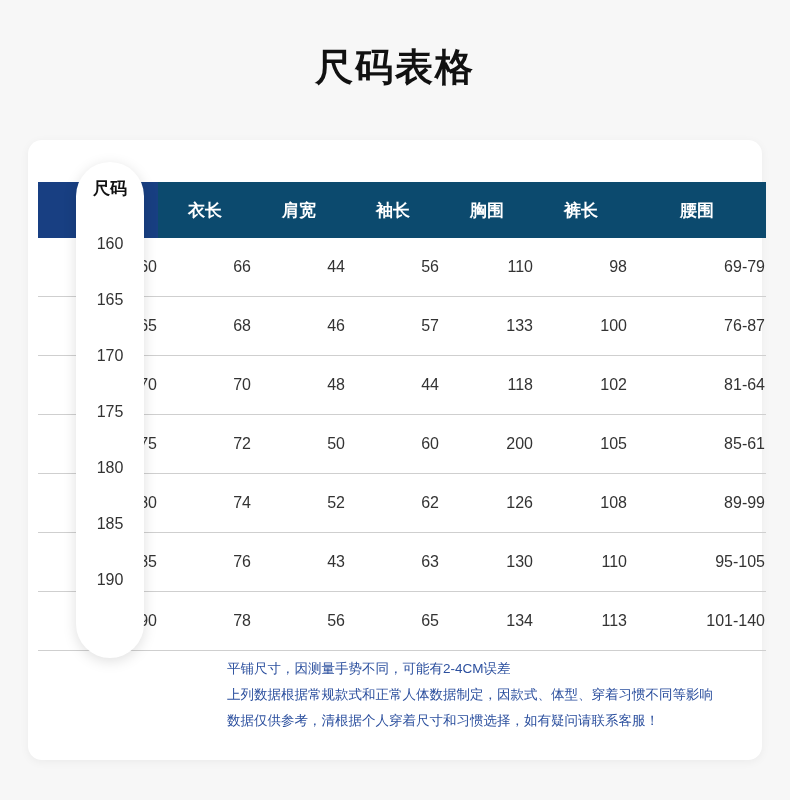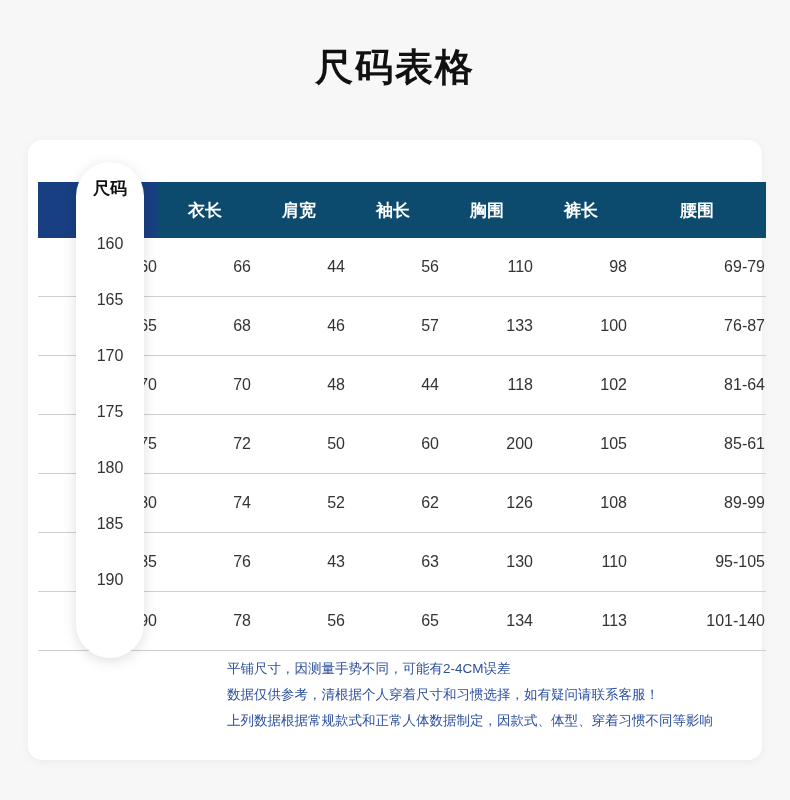--- a/index.html
+++ b/index.html
@@ -213,18 +213,18 @@
       <div class="cell">165</div>
       <div class="cell">170</div>
       <div class="cell">175</div>
       <div class="cell">180</div>
       <div class="cell">185</div>
       <div class="cell">190</div>
     </div>
 
     <div class="notes">
       <div>平铺尺寸，因测量手势不同，可能有2-4CM误差</div>
+      <div>上列数据根据常规款式和正常人体数据制定，因款式、体型、穿着习惯不同等影响</div>
       <div>数据仅供参考，清根据个人穿着尺寸和习惯选择，如有疑问请联系客服！</div>
-      <div>上列数据根据常规款式和正常人体数据制定，因款式、体型、穿着习惯不同等影响</div>
     </div>
 
   </div>
 </div>
 
 </body></html>

